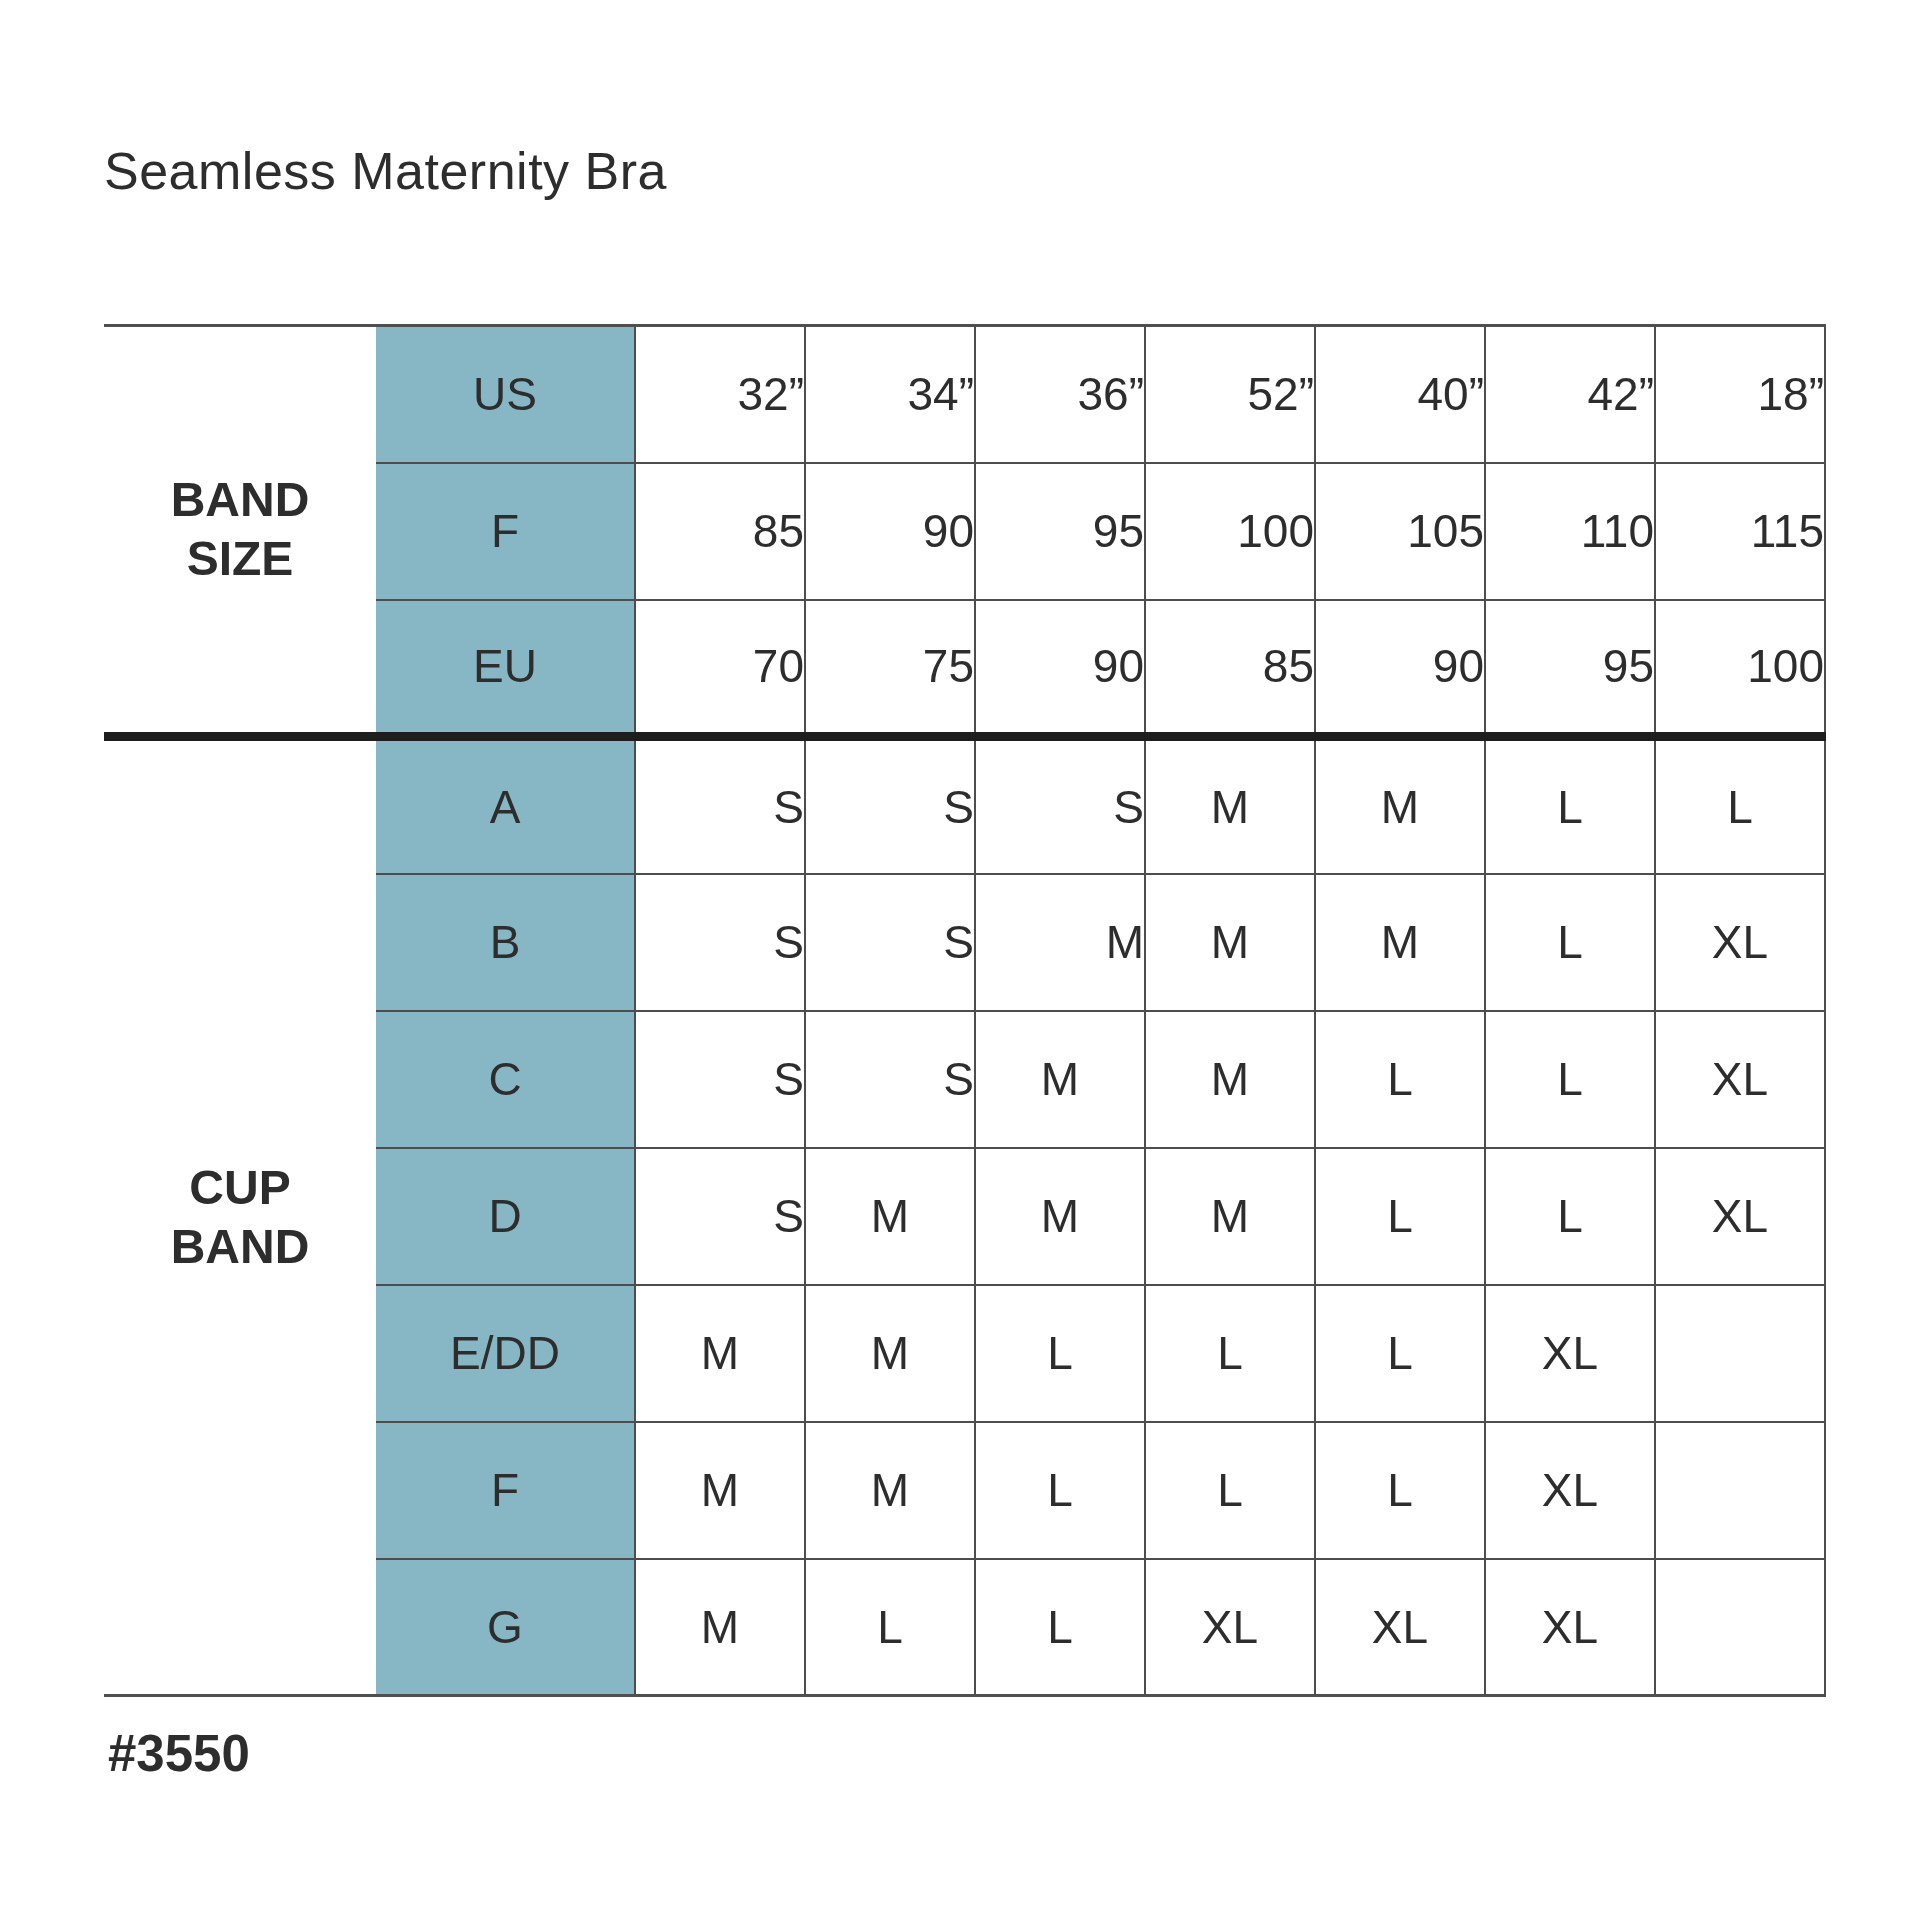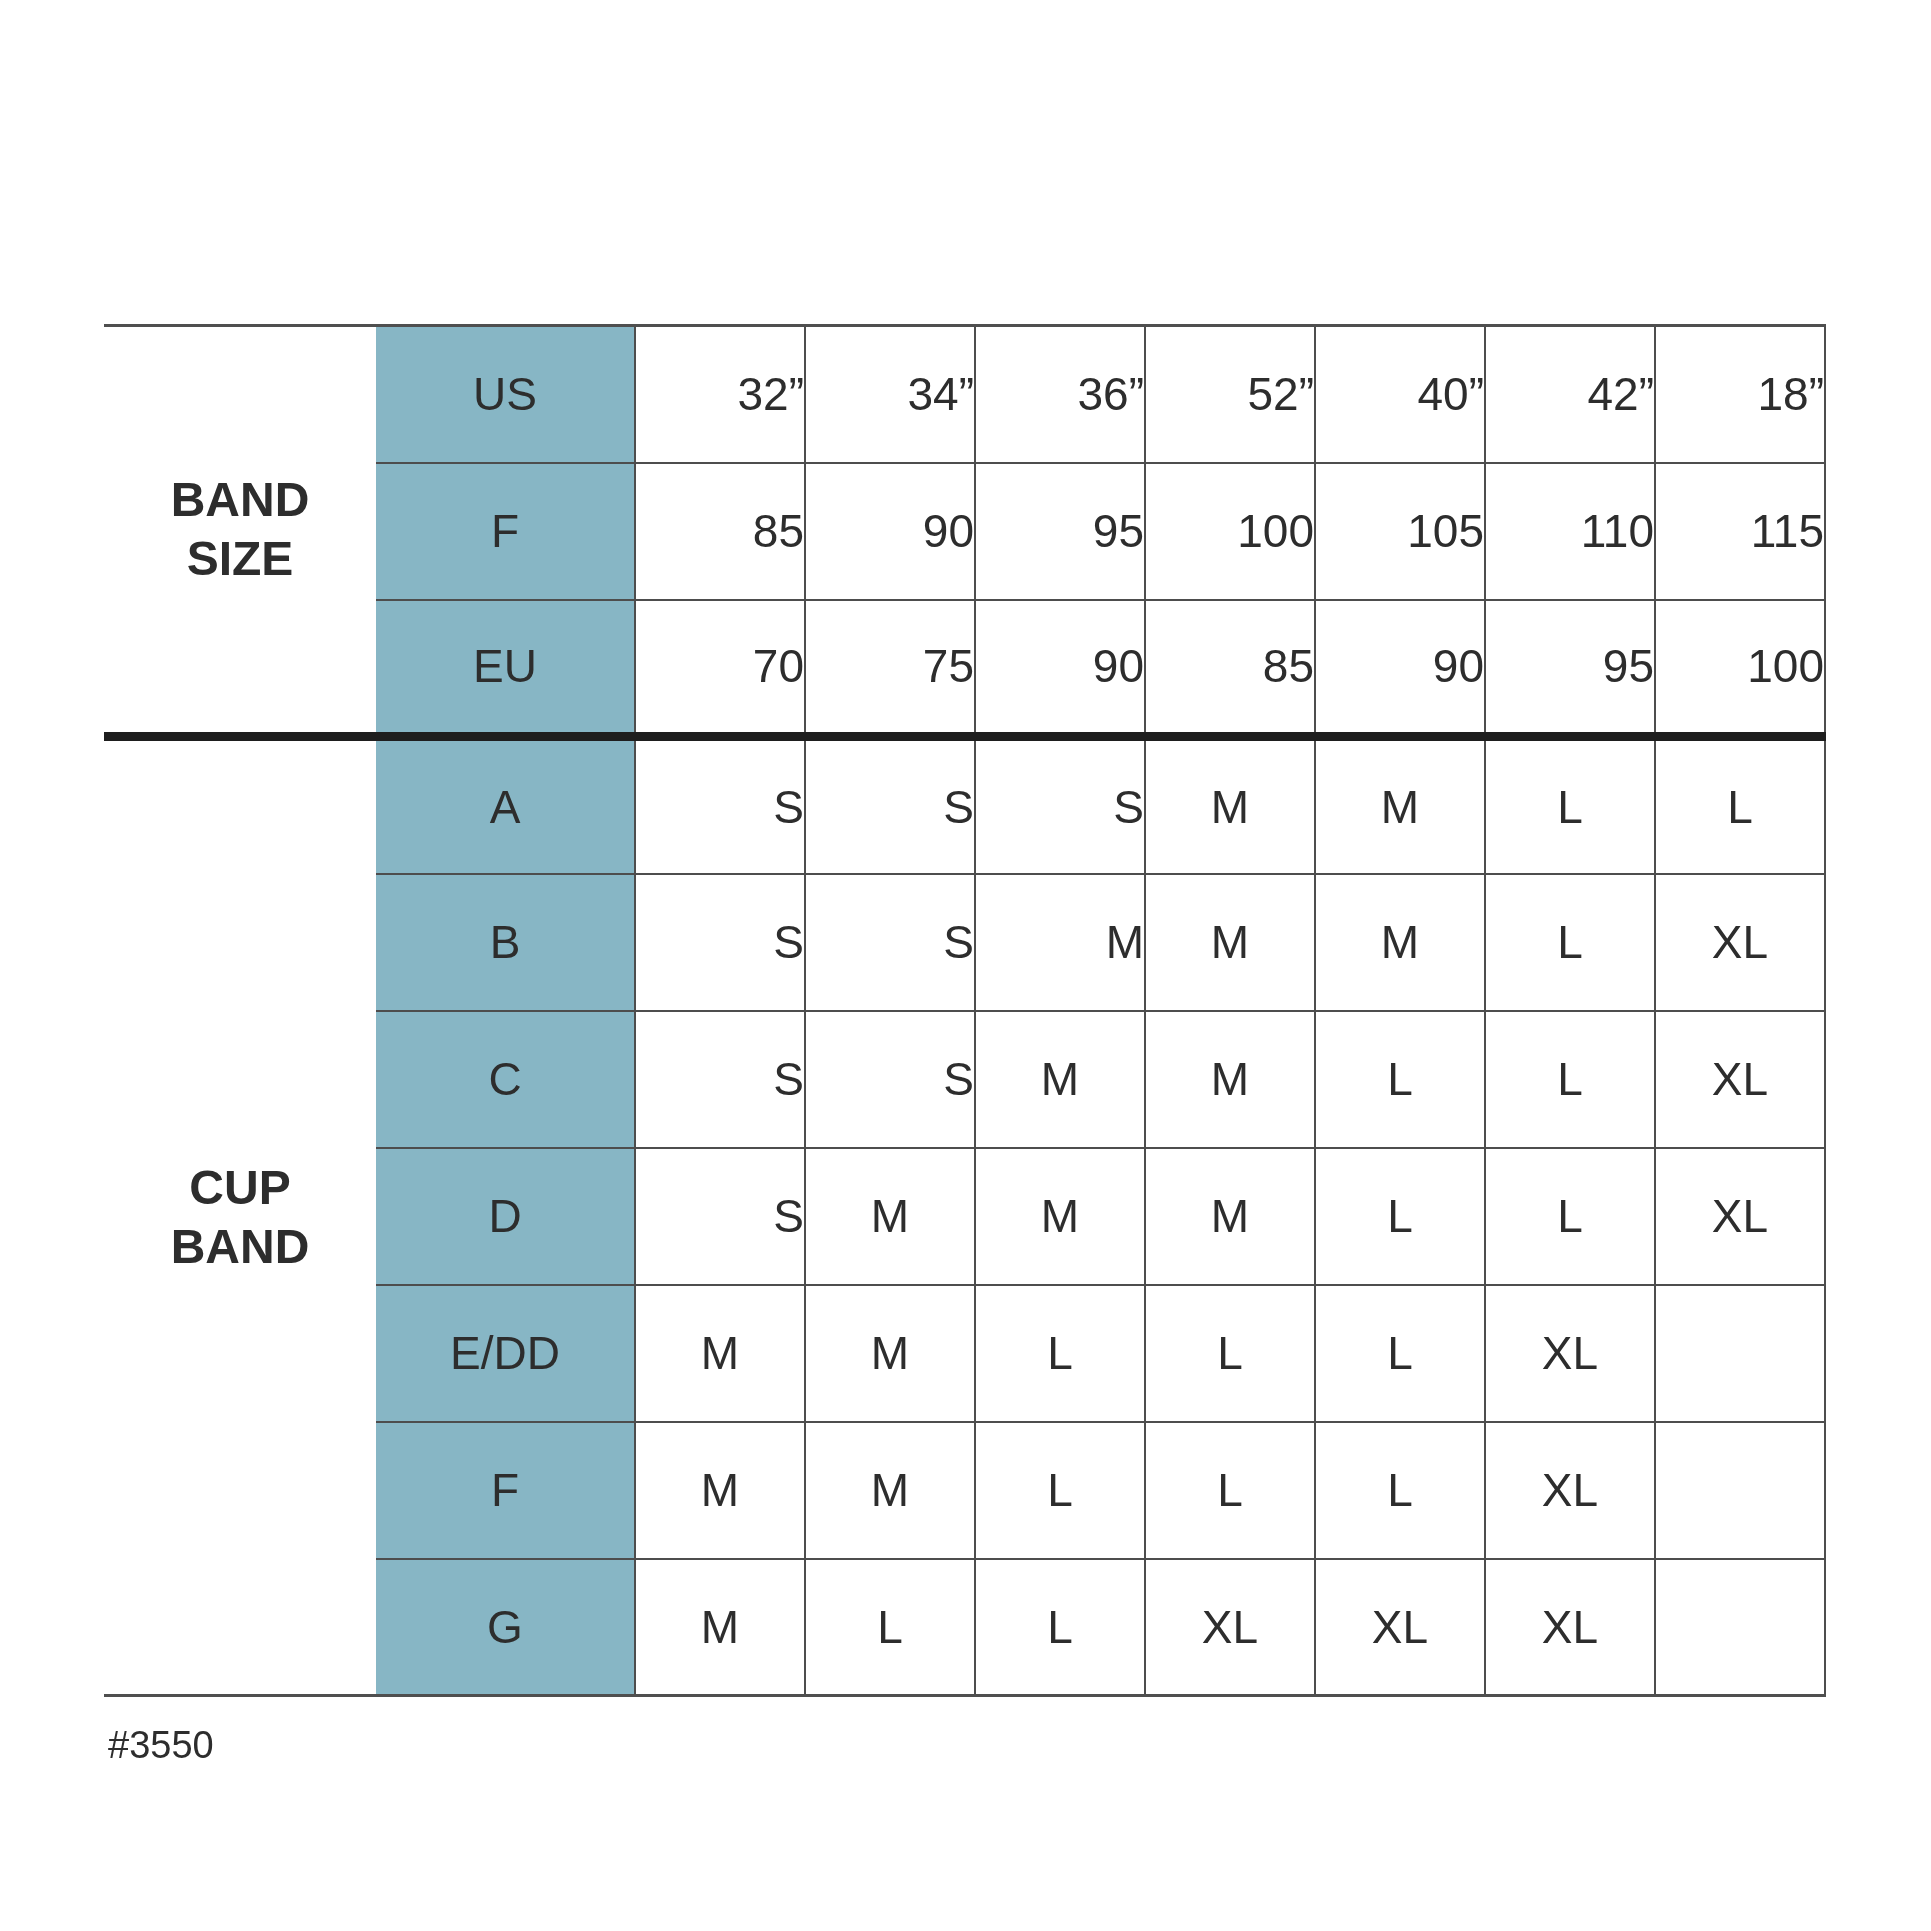--- a/index.html
+++ b/index.html
@@ -59,27 +59,28 @@
   tbody.cup-body tr:last-child td,
   th.cup-header { border-bottom: 3.9px solid #4f4f4f; }
 
   .shade-0 { background: #ffffff; text-align: right; }
   .shade-1 { background: var(--shade1, #e0dcd9); }
   .shade-2 { background: var(--shade2, #c7c1be); }
   .shade-3 { background: var(--shade3, #b3adaa); }
 
   .footer {
     position: absolute; left: 108px; top: 1724px;
-    font-size: 38px; font-weight: 400; color: var(--text, #2d2d2d);
+    font-size: 51px; font-weight: 700; color: var(--text, #2d2d2d);
   }
 </style>
 </head>
 <body>
 
 <div class="canvas">
+  <h1 class="title">Seamless Maternity Bra</h1>
 
   <table class="size-table">
     <colgroup>
       <col class="c-header">
       <col class="c-label">
       <col class="c-data">
         <col class="c-data">
         <col class="c-data">
         <col class="c-data">
         <col class="c-data">

